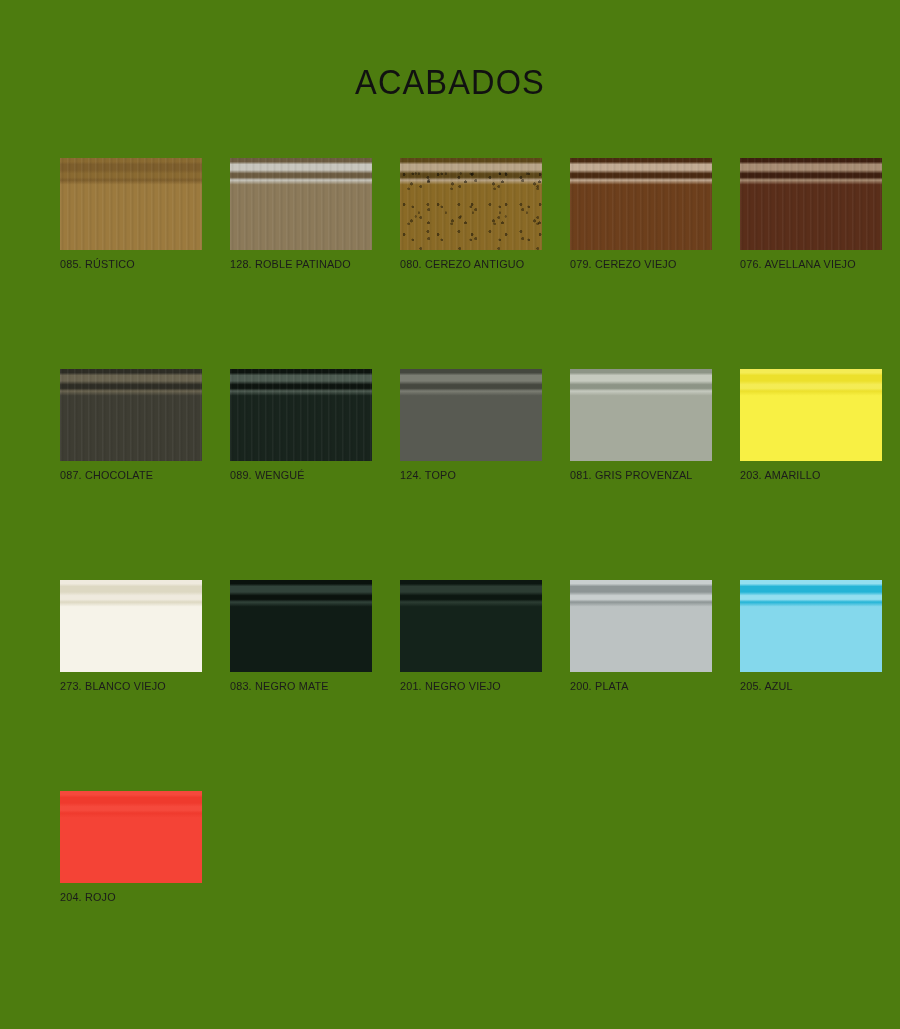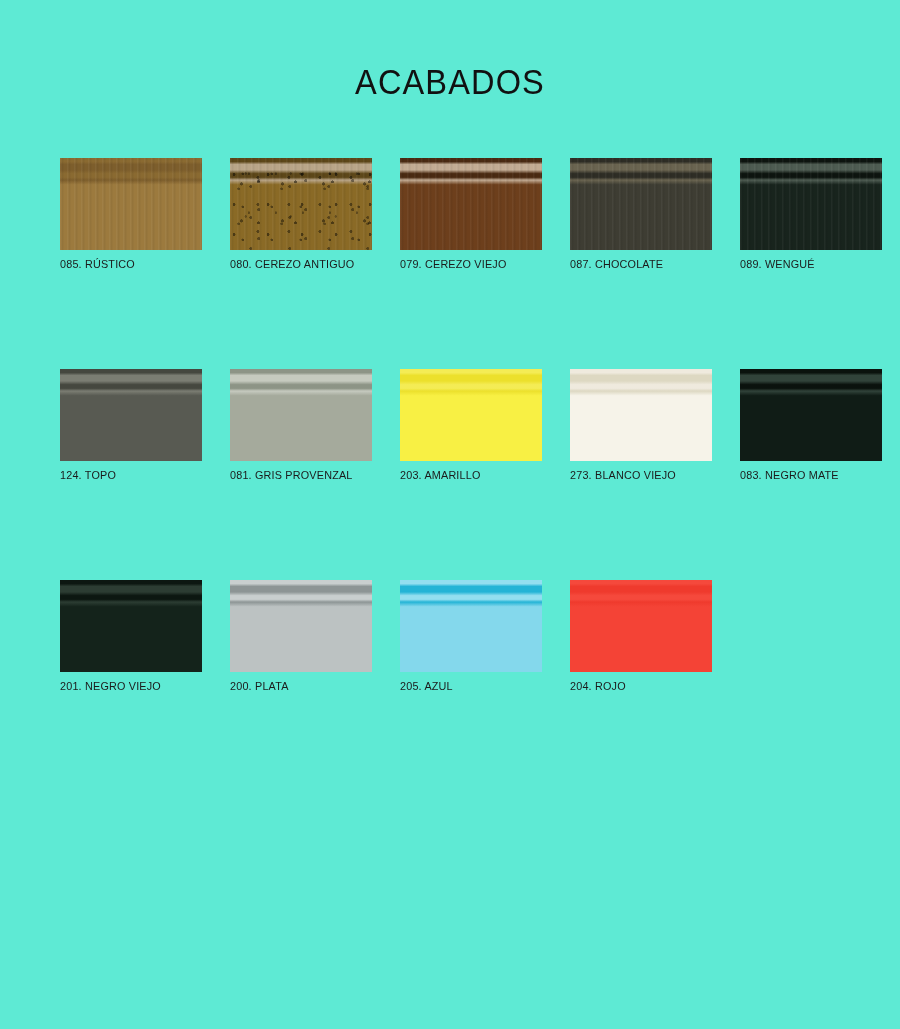--- a/index.html
+++ b/index.html
@@ -14,21 +14,21 @@
     font-family: "Liberation Sans", sans-serif;
     color: #1a1a1a;
     position: relative;
     overflow: hidden;
   }
 
   .page {
     width: 900px;
     height: 1029px;
     position: relative;
-    background: #5eead4;
+    background: #4d7c0f;
   }
 
   .page-title {
     position: absolute;
     top: 62px;
     left: 0;
     width: 900px;
     text-align: center;
     font-size: 35px;
     letter-spacing: 1.2px;
@@ -98,31 +98,43 @@
   <div class="page-title">ACABADOS</div>
 
   <div class="grid">
       <div class="finish-cell">
         <div class="swatch" style="background: linear-gradient(rgb(138, 106, 49) 0%, rgb(138, 106, 49) 4%, rgb(125, 94, 44) 7%, rgb(125, 94, 44) 13%, rgb(138, 106, 49) 17%, rgb(138, 106, 49) 21%, rgb(125, 94, 44) 24%, rgb(156, 122, 62) 29%, rgb(156, 122, 62) 100%);">
           <div class="grain" style="background: repeating-linear-gradient(to right, rgba(255, 255, 255, 0.043) 0px, rgba(255, 255, 255, 0.043) 1px, rgba(0, 0, 0, 0.05) 2px, rgba(0, 0, 0, 0.05) 3px, rgba(255, 255, 255, 0) 4px, rgba(255, 255, 255, 0) 7px);"></div>
         </div>
         <div class="finish-label">085. RÚSTICO</div>
       </div>
       <div class="finish-cell">
+        <div class="swatch" style="background: linear-gradient(rgb(109, 92, 65) 0%, rgb(109, 92, 65) 4%, rgb(200, 198, 189) 7%, rgb(200, 198, 189) 13%, rgb(109, 92, 65) 17%, rgb(109, 92, 65) 21%, rgb(200, 198, 189) 24%, rgb(140, 122, 90) 29%, rgb(140, 122, 90) 100%);">
+          <div class="grain" style="background: repeating-linear-gradient(to right, rgba(255, 255, 255, 0.043) 0px, rgba(255, 255, 255, 0.043) 1px, rgba(0, 0, 0, 0.05) 2px, rgba(0, 0, 0, 0.05) 3px, rgba(255, 255, 255, 0) 4px, rgba(255, 255, 255, 0) 7px);"></div>
+        </div>
+        <div class="finish-label">128. ROBLE PATINADO</div>
+      </div>
+      <div class="finish-cell">
         <div class="swatch" style="background: linear-gradient(rgb(93, 71, 25) 0%, rgb(93, 71, 25) 4%, rgb(185, 165, 136) 7%, rgb(185, 165, 136) 13%, rgb(93, 71, 25) 17%, rgb(93, 71, 25) 21%, rgb(185, 165, 136) 24%, rgb(138, 106, 38) 29%, rgb(138, 106, 38) 100%);">
           <div class="grain" style="background: repeating-linear-gradient(to right, rgba(255, 255, 255, 0.043) 0px, rgba(255, 255, 255, 0.043) 1px, rgba(0, 0, 0, 0.05) 2px, rgba(0, 0, 0, 0.05) 3px, rgba(255, 255, 255, 0) 4px, rgba(255, 255, 255, 0) 7px);"></div>
           <div class="speck" style="opacity: 1; background: radial-gradient(circle at 12% 55%, rgba(0, 0, 0, 0.45) 0px, rgba(0, 0, 0, 0.45) 1.2px, transparent 1.6px) 0% 0% / 34px 30px, radial-gradient(circle at 28% 70%, rgba(0, 0, 0, 0.4) 0px, rgba(0, 0, 0, 0.4) 1.4px, transparent 1.8px) 0% 0% / 41px 37px, radial-gradient(circle at 44% 48%, rgba(0, 0, 0, 0.42) 0px, rgba(0, 0, 0, 0.42) 1.1px, transparent 1.5px) 0% 0% / 29px 33px, radial-gradient(circle at 61% 78%, rgba(0, 0, 0, 0.38) 0px, rgba(0, 0, 0, 0.38) 1.3px, transparent 1.7px) 0% 0% / 47px 29px, radial-gradient(circle at 77% 58%, rgba(0, 0, 0, 0.45) 0px, rgba(0, 0, 0, 0.45) 1.2px, transparent 1.6px) 0% 0% / 37px 41px, radial-gradient(circle at 90% 72%, rgba(0, 0, 0, 0.4) 0px, rgba(0, 0, 0, 0.4) 1.3px, transparent 1.7px) 0% 0% / 31px 27px, radial-gradient(circle at 20% 88%, rgba(0, 0, 0, 0.35) 0px, rgba(0, 0, 0, 0.35) 1.1px, transparent 1.5px) 0% 0% / 43px 35px, radial-gradient(circle at 53% 92%, rgba(0, 0, 0, 0.38) 0px, rgba(0, 0, 0, 0.38) 1.2px, transparent 1.6px) 0% 0% / 39px 31px, radial-gradient(circle at 70% 40%, rgba(0, 0, 0, 0.33) 0px, rgba(0, 0, 0, 0.33) 1px, transparent 1.4px) 0% 0% / 27px 39px, radial-gradient(circle at 35% 36%, rgba(0, 0, 0, 0.3) 0px, rgba(0, 0, 0, 0.3) 1px, transparent 1.4px) 0% 0% / 45px 43px;"></div>
         </div>
         <div class="finish-label">080. CEREZO ANTIGUO</div>
       </div>
       <div class="finish-cell">
         <div class="swatch" style="background: linear-gradient(rgb(74, 42, 18) 0%, rgb(74, 42, 18) 4%, rgb(194, 171, 147) 7%, rgb(194, 171, 147) 13%, rgb(74, 42, 18) 17%, rgb(74, 42, 18) 21%, rgb(194, 171, 147) 24%, rgb(109, 63, 28) 29%, rgb(109, 63, 28) 100%);">
           <div class="grain" style="background: repeating-linear-gradient(to right, rgba(255, 255, 255, 0.043) 0px, rgba(255, 255, 255, 0.043) 1px, rgba(0, 0, 0, 0.05) 2px, rgba(0, 0, 0, 0.05) 3px, rgba(255, 255, 255, 0) 4px, rgba(255, 255, 255, 0) 7px);"></div>
         </div>
         <div class="finish-label">079. CEREZO VIEJO</div>
+      </div>
+      <div class="finish-cell">
+        <div class="swatch" style="background: linear-gradient(rgb(62, 31, 16) 0%, rgb(62, 31, 16) 4%, rgb(168, 141, 116) 7%, rgb(168, 141, 116) 13%, rgb(62, 31, 16) 17%, rgb(62, 31, 16) 21%, rgb(168, 141, 116) 24%, rgb(90, 46, 26) 29%, rgb(90, 46, 26) 100%);">
+          <div class="grain" style="background: repeating-linear-gradient(to right, rgba(255, 255, 255, 0.043) 0px, rgba(255, 255, 255, 0.043) 1px, rgba(0, 0, 0, 0.05) 2px, rgba(0, 0, 0, 0.05) 3px, rgba(255, 255, 255, 0) 4px, rgba(255, 255, 255, 0) 7px);"></div>
+        </div>
+        <div class="finish-label">076. AVELLANA VIEJO</div>
       </div>
       <div class="finish-cell">
         <div class="swatch" style="background: linear-gradient(rgb(46, 45, 37) 0%, rgb(46, 45, 37) 4%, rgb(106, 100, 80) 7%, rgb(106, 100, 80) 13%, rgb(46, 45, 37) 17%, rgb(46, 45, 37) 21%, rgb(106, 100, 80) 24%, rgb(62, 61, 51) 29%, rgb(62, 61, 51) 100%);">
           <div class="grain" style="background: repeating-linear-gradient(to right, rgba(255, 255, 255, 0.043) 0px, rgba(255, 255, 255, 0.043) 1px, rgba(0, 0, 0, 0.05) 2px, rgba(0, 0, 0, 0.05) 3px, rgba(255, 255, 255, 0) 4px, rgba(255, 255, 255, 0) 7px);"></div>
         </div>
         <div class="finish-label">087. CHOCOLATE</div>
       </div>
       <div class="finish-cell">
         <div class="swatch" style="background: linear-gradient(rgb(13, 20, 15) 0%, rgb(13, 20, 15) 4%, rgb(78, 92, 82) 7%, rgb(78, 92, 82) 13%, rgb(13, 20, 15) 17%, rgb(13, 20, 15) 21%, rgb(78, 92, 82) 24%, rgb(24, 36, 29) 29%, rgb(24, 36, 29) 100%);">
           <div class="grain" style="background: repeating-linear-gradient(to right, rgba(255, 255, 255, 0.043) 0px, rgba(255, 255, 255, 0.043) 1px, rgba(0, 0, 0, 0.05) 2px, rgba(0, 0, 0, 0.05) 3px, rgba(255, 255, 255, 0) 4px, rgba(255, 255, 255, 0) 7px);"></div>

